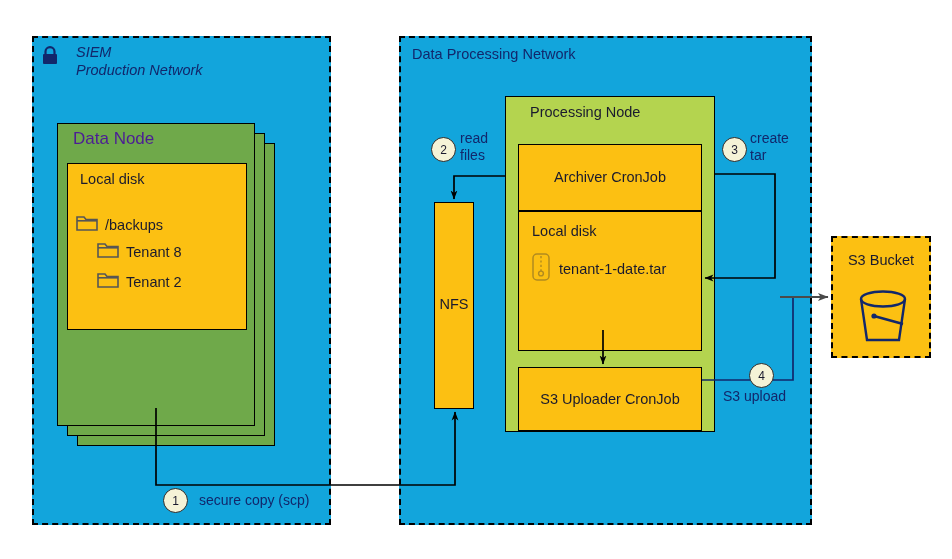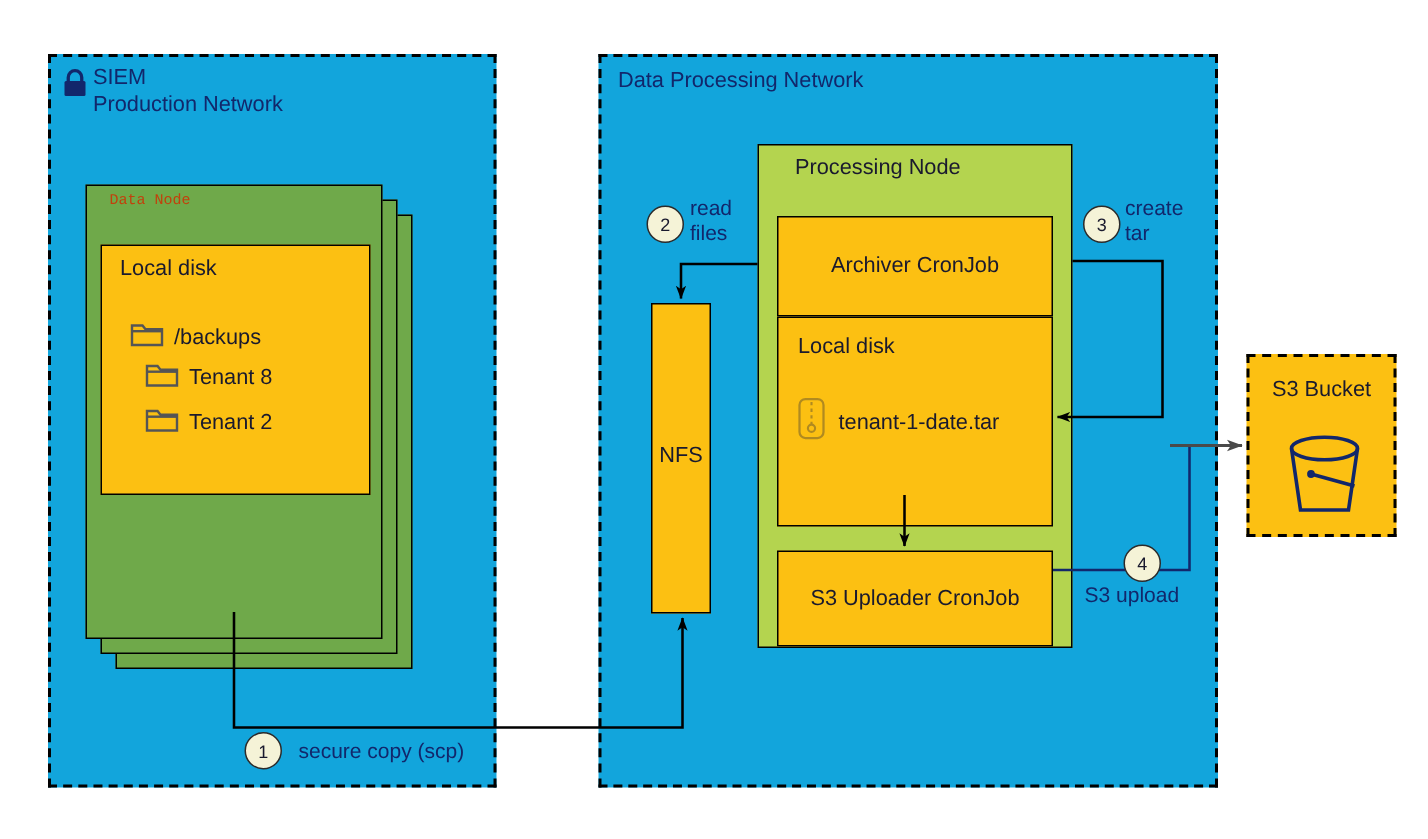--- a/index.html
+++ b/index.html
@@ -10,21 +10,21 @@
   
   .network{background:#12a5dc;border:2px dashed #000000;}
   .network-label{color:#12276b;font-size:14.5px;line-height:18px;white-space:pre;}
 
   
   .lock-icon{width:18px;height:20px;}
 
   
   .node-card{background:#6fa94a;border:1.6px solid #000000;}
   .node-card-light{background:#b4d44f;border:1.6px solid #000000;}
-  .node-title{color:#c2410c;font-size:10px;font-family:Liberation Mono, monospace;}
+  .node-title{color:#4c1d95;font-size:17px;}
   .node-title-dark{color:#1a1a2e;font-size:14.5px;}
 
   
   .ybox{background:#fcc012;border:1.6px solid #000000;}
   .ybox-title{color:#1a1a2e;font-size:14.5px;}
   .ybox-center{display:flex;align-items:center;justify-content:center;text-align:center;
                color:#12276b;font-size:14.5px;line-height:19px;}
   .ybox-center.dark{color:#1a1a2e;}
 
   
@@ -49,34 +49,34 @@
 
   <div class="abs network" style="left:32px;top:36px;width:299px;height:489px;"></div>
 
   <div class="abs lock-icon" style="left:41px;top:46px;">
     <svg width="18" height="20" viewBox="0 0 18 20">
       <path d="M4.5 8 V5.6 A4.5 4.5 0 0 1 13.5 5.6 V8" fill="none" stroke="#12276b" stroke-width="2.2"></path>
       <rect x="2" y="8" width="14" height="10" rx="1" fill="#12276b"></rect>
     </svg>
   </div>
 
-  <div class="abs network-label" style="left:62px;top:43px;width:200px;">SIEM
+  <div class="abs network-label" style="left:76px;top:43px;width:200px;font-style:italic;">SIEM
 Production Network</div>
 
   <div class="abs node-card" style="left:77px;top:143px;width:198px;height:303px;"></div>
   <div class="abs node-card" style="left:67px;top:133px;width:198px;height:303px;"></div>
 
   <div class="abs node-card" style="left:57px;top:123px;width:198px;height:303px;"></div>
 
   <div class="abs node-title" style="left:73px;top:129px;">Data Node</div>
 
   <div class="abs ybox" style="left:67px;top:163px;width:180px;height:167px;"></div>
   <div class="abs ybox-title" style="left:80px;top:171px;">Local disk</div>
 
-  <div class="abs file-row" style="left:87px;top:214px;">
+  <div class="abs file-row" style="left:76px;top:214px;">
     <span>
       <svg width="22" height="17" viewBox="0 0 22 17">
         <path d="M1 16 V3 H8 L10 5.5 H21 V16 Z" fill="none" stroke="#555555" stroke-width="1.6"></path>
         <path d="M1 6.8 H21" stroke="#555555" stroke-width="1.6" fill="none"></path>
       </svg>
     </span>
     <span class="file-label">/backups</span>
   </div>
 
   <div class="abs file-row" style="left:97px;top:241px;">
@@ -107,21 +107,21 @@
   <div class="abs node-title-dark" style="left:530px;top:104px;">Processing Node</div>
 
   <div class="abs ybox ybox-center dark" style="left:518px;top:144px;width:184px;height:67px;">
     <span>Archiver
 CronJob</span>
   </div>
 
   <div class="abs ybox" style="left:518px;top:211px;width:184px;height:140px;"></div>
   <div class="abs ybox-title" style="left:532px;top:223px;">Local disk</div>
 
-  <div class="abs file-row" style="left:530px;top:264px;">
+  <div class="abs file-row" style="left:530px;top:252px;">
     <span>
       <svg width="22" height="30" viewBox="0 0 22 30">
         <rect x="3" y="2" width="16" height="26" rx="4" fill="none" stroke="#b08a20" stroke-width="1.5"></rect>
         <path d="M11 4 V19" stroke="#b08a20" stroke-width="1.4" stroke-dasharray="2.2 2.2" fill="none"></path>
         <circle cx="11" cy="21.5" r="2.4" fill="none" stroke="#b08a20" stroke-width="1.4"></circle>
       </svg>
     </span>
     <span class="file-label">tenant-1-date.tar</span>
   </div>
 

